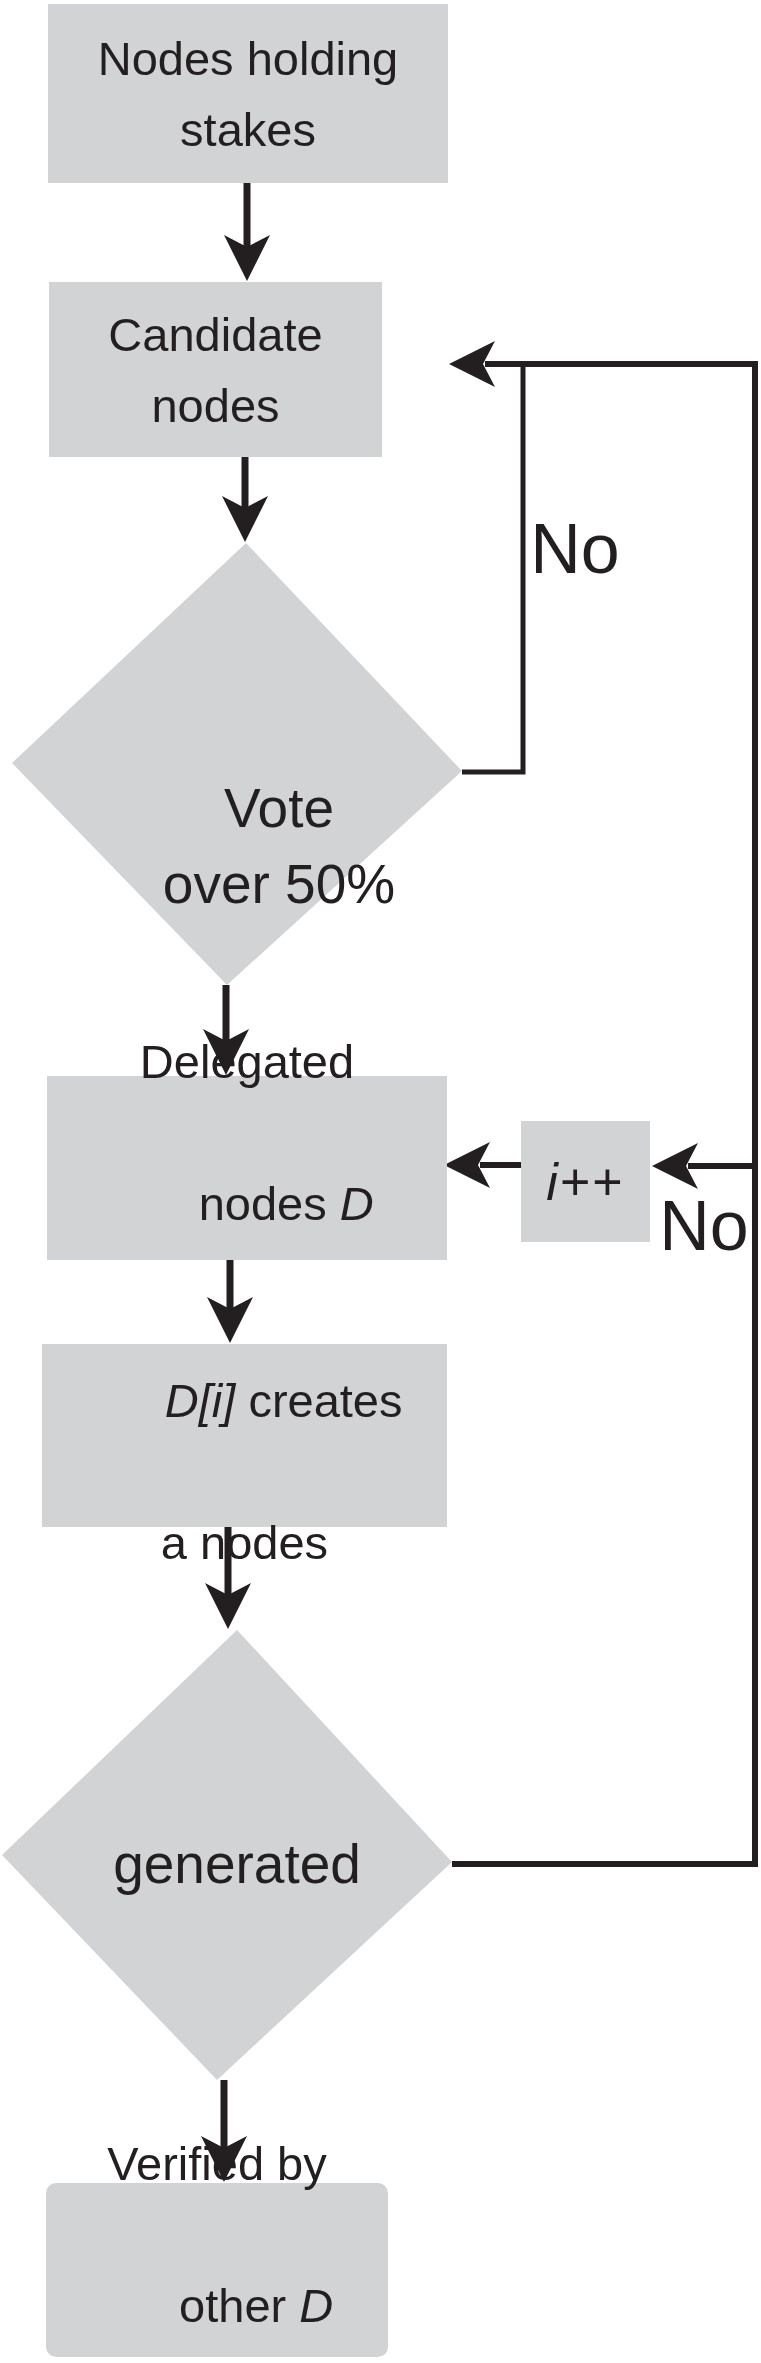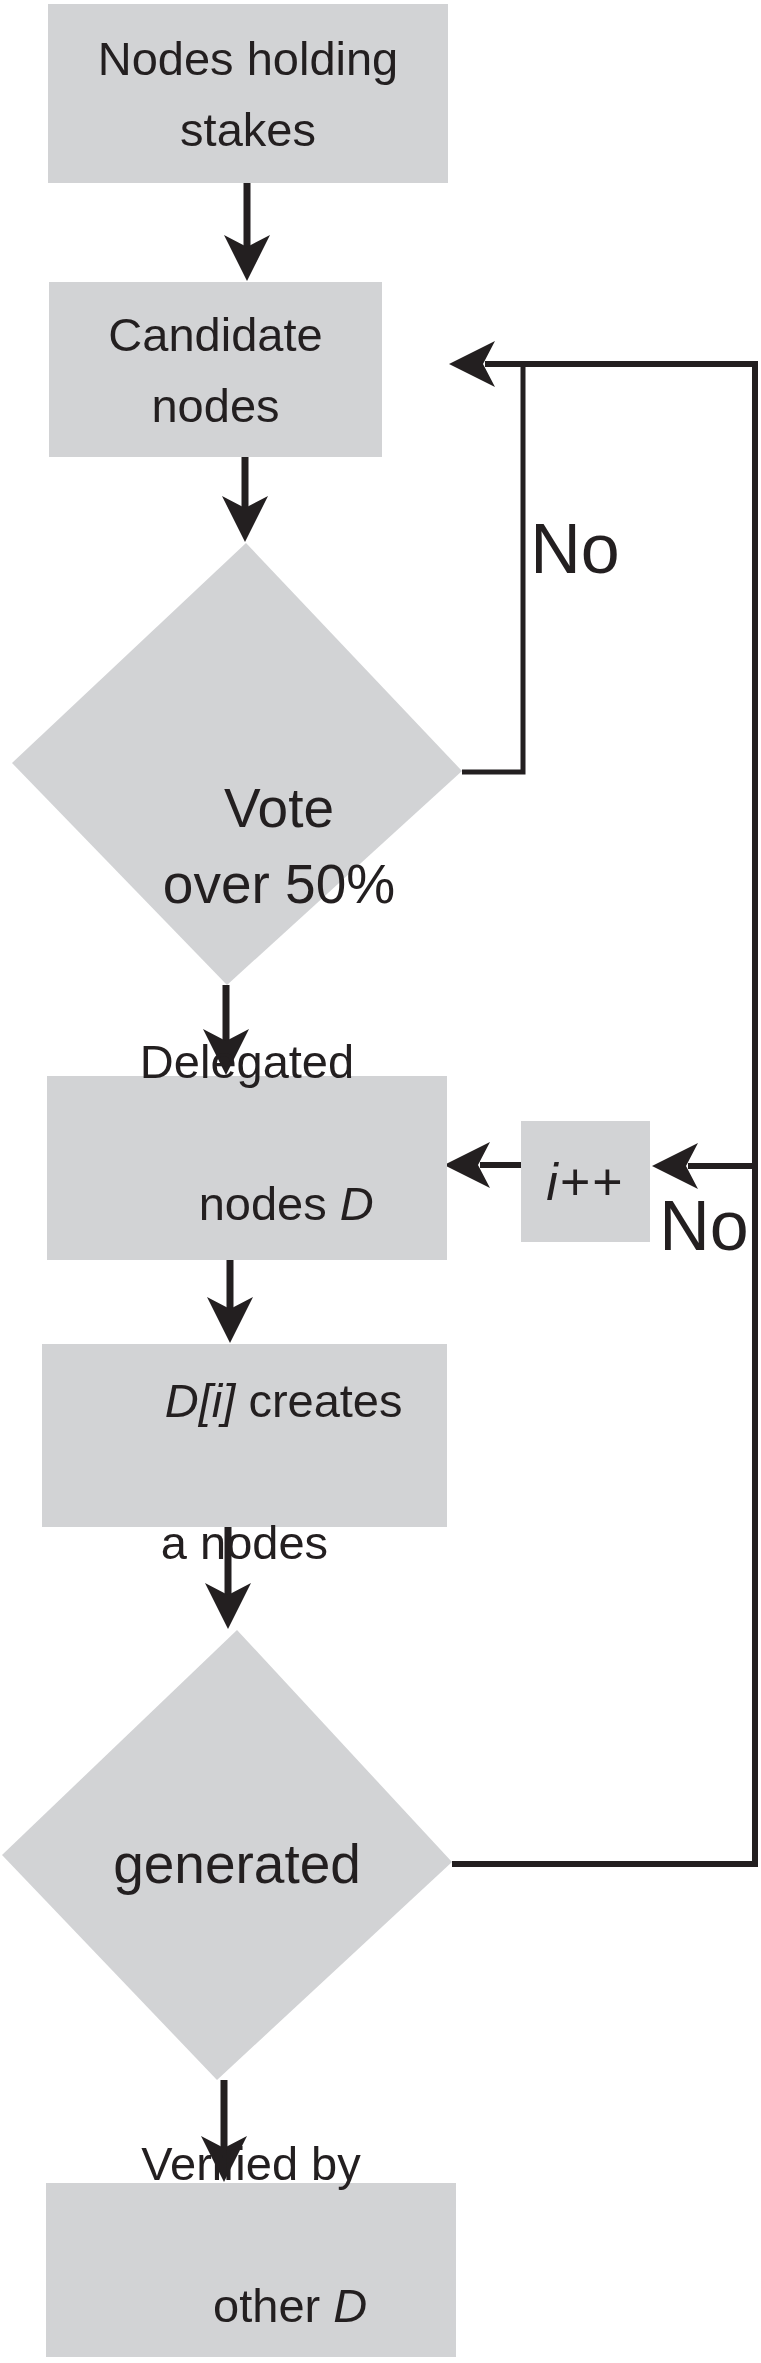--- a/index.html
+++ b/index.html
@@ -154,21 +154,21 @@
     <span class="line">
       <span class="var">D[i]</span><span class="inline-line"> creates</span>
     </span>
     <span class="line">a nodes</span>
   </div>
 
   <div class="diamond-label" style="left:237px; top:1864px;">
     <span class="line">generated</span>
   </div>
 
-  <div class="node-box" style="left:46px; top:2183px; width:410px; height:174px;">
+  <div class="node-box" style="left:46px; top:2183px; width:342px; height:174px;border-radius:10px;">
     <span class="line">Verified by</span>
     <span class="line">
       <span class="inline-line">other </span><span class="var">D</span>
     </span>
   </div>
 
   <div class="edge-label" style="left:575px; top:549px;">No</div>
 
   <div class="edge-label" style="left:704px; top:1226px;">No</div>
 

